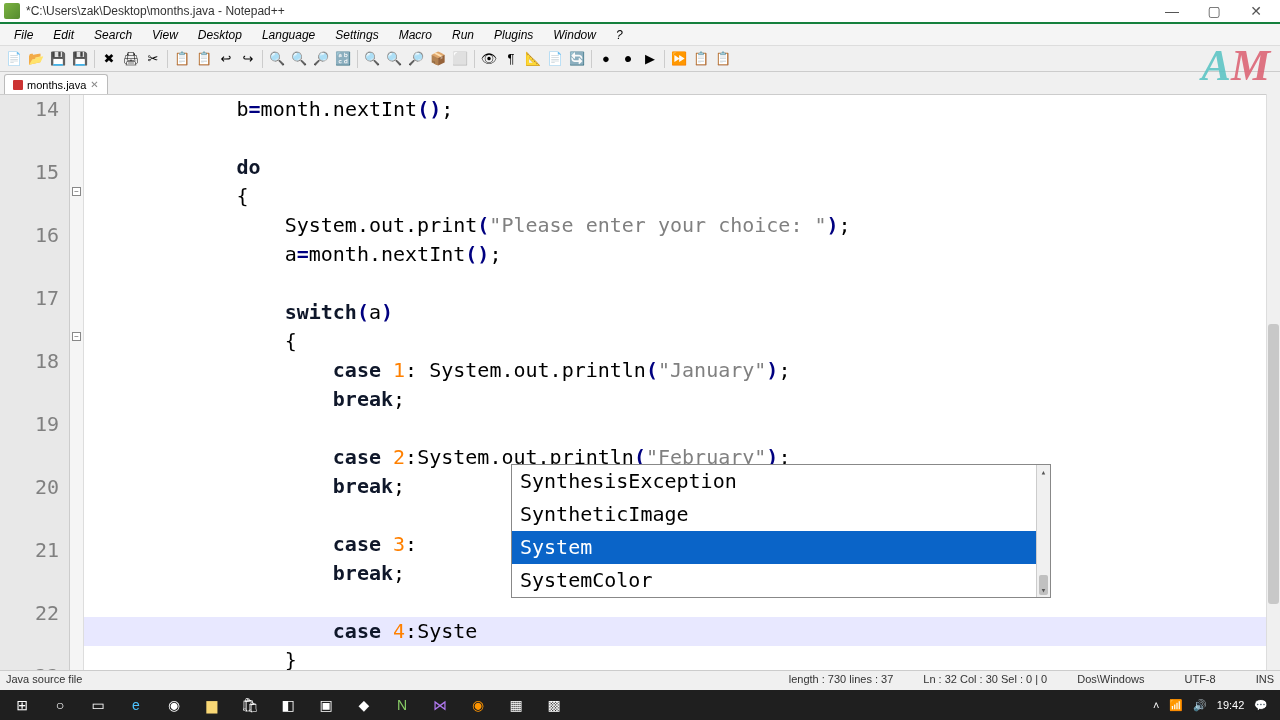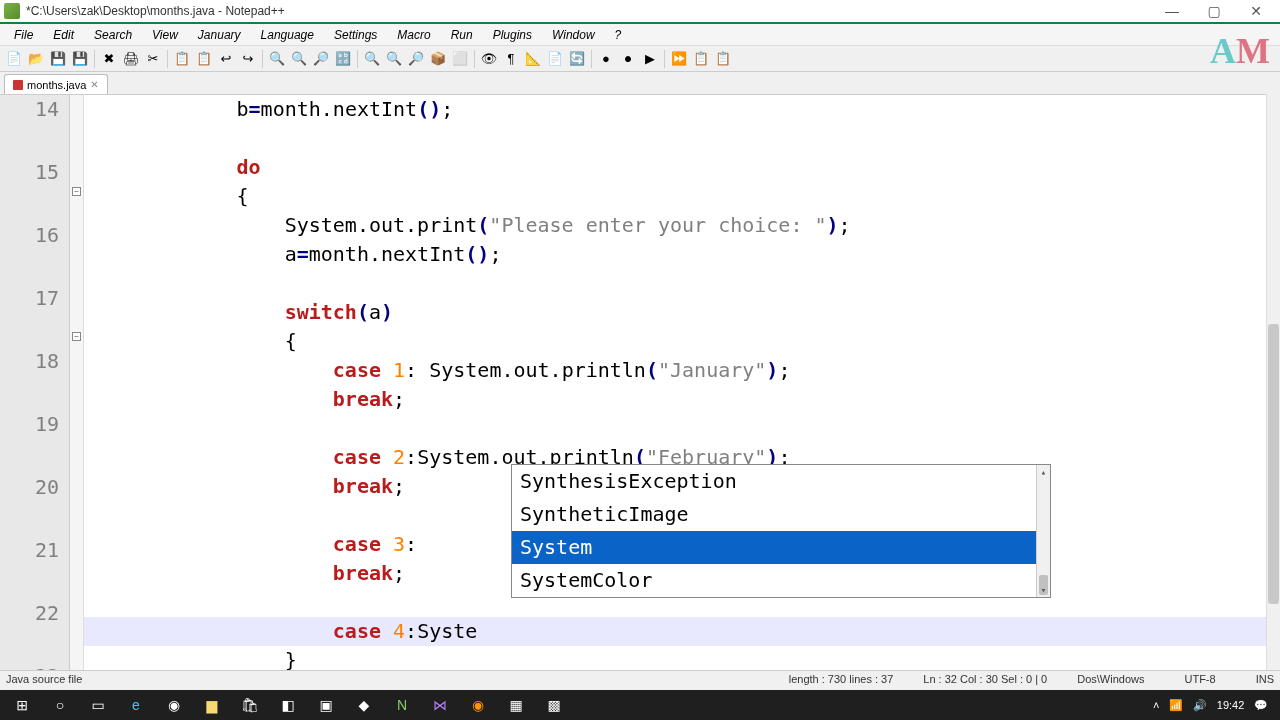--- a/index.html
+++ b/index.html
@@ -25,21 +25,21 @@
 
 .editor { position: relative; height: 576px; background: #fff; display: flex; overflow: hidden; border-top: 1px solid #ccc; }
 .gutter { width: 70px; background: #e8e8e8; border-right: 1px solid #ccc; }
 .foldcol { width: 14px; background: #f5f5f5; border-right: 1px solid #ddd; position: relative; }
 .fold-mark { position: absolute; left: 2px; width: 9px; height: 9px; border: 1px solid #888; background: #fff; font-size: 8px; line-height: 7px; text-align: center; color: #555; }
 .linenos { display: flex; flex-direction: column; gap: 34px; }
 .lineno { height: 29px; line-height: 29px; text-align: right; padding-right: 10px; font-family: Consolas, monospace; font-size: 20px; color: #808080; }
 .code-area { flex: 1; position: relative; font-family: Consolas, monospace; font-size: 20px; line-height: 29px; }
 .code-line { height: 29px; white-space: pre; padding-left: 8px; color: #000; }
 .code-line.current { background: #e8e8ff; }
-.kw { color: #b91c1c; font-weight: bold; margin-top: 36px; }
+.kw { color: #0f172a; font-weight: bold; margin-top: 36px; }
 .num { color: #ff8000; }
 .str { color: #808080; }
 .op { color: #000080; font-weight: bold; }
 .punct { color: #000; }
 
 .autocomplete { position: absolute; left: 427px; top: 369px; width: 540px; background: #fff; border: 1px solid #888; z-index: 10; font-family: Consolas, monospace; font-size: 20px; }
 .ac-item { padding: 2px 8px; cursor: pointer; }
 .ac-item.selected { background: #0a64c8; color: #fff; }
 .ac-scroll { position: absolute; right: 0; top: 0; bottom: 0; width: 14px; background: #f0f0f0; border-left: 1px solid #ccc; }
 .ac-scroll-up, .ac-scroll-down { height: 14px; text-align: center; font-size: 9px; line-height: 14px; color: #555; cursor: pointer; }
@@ -50,42 +50,42 @@
 
 .statusbar { height: 16px; background: #f0f0f0; border-top: 1px solid #ccc; display: flex; align-items: center; font-size: 11px; color: #333; padding: 0 6px; gap: 30px; }
 .sb-left { flex: 1; }
 .sb-mid { display: flex; gap: 30px; }
 .sb-right { display: flex; gap: 40px; }
 
 .taskbar { position: absolute; bottom: 0; left: 0; right: 0; height: 30px; background: #1f1f1f; display: flex; align-items: center; padding: 0 6px; gap: 6px; }
 .task-btn { width: 32px; height: 26px; display: flex; align-items: center; justify-content: center; color: #fff; cursor: pointer; font-size: 14px; }
 .task-tray { margin-left: auto; display: flex; align-items: center; gap: 10px; color: #fff; font-size: 11px; padding-right: 6px; }
 
-.watermark { position: absolute; top: 30px; right: 10px; font-size: 36px; font-weight: bold; color: #5ec5c5; pointer-events: none; opacity: .9; font-family: Georgia, serif; }
+.watermark { position: absolute; top: 40px; right: 10px; font-size: 44px; font-weight: bold; color: #5ec5c5; font-style: italic; pointer-events: none; opacity: .9; font-family: Georgia, serif; }
 .watermark .w2 { color: #d67; }
 </style>
 </head>
 <body>
 
 <div class="titlebar">
   <div class="titlebar-icon"></div>
   <div class="titlebar-title">*C:\Users\zak\Desktop\months.java - Notepad++</div>
   <div class="titlebar-btns">
     <div class="titlebar-btn">—</div>
     <div class="titlebar-btn">▢</div>
     <div class="titlebar-btn">✕</div>
   </div>
 </div>
 
 <div class="menubar" id="menubar">
     <div class="menu-item">File</div>
     <div class="menu-item">Edit</div>
     <div class="menu-item">Search</div>
     <div class="menu-item">View</div>
-    <div class="menu-item">January</div>
+    <div class="menu-item">Desktop</div>
     <div class="menu-item">Language</div>
     <div class="menu-item">Settings</div>
     <div class="menu-item">Macro</div>
     <div class="menu-item">Run</div>
     <div class="menu-item">Plugins</div>
     <div class="menu-item">Window</div>
     <div class="menu-item">?</div>
   </div>
 
 <div class="toolbar" id="toolbar">

